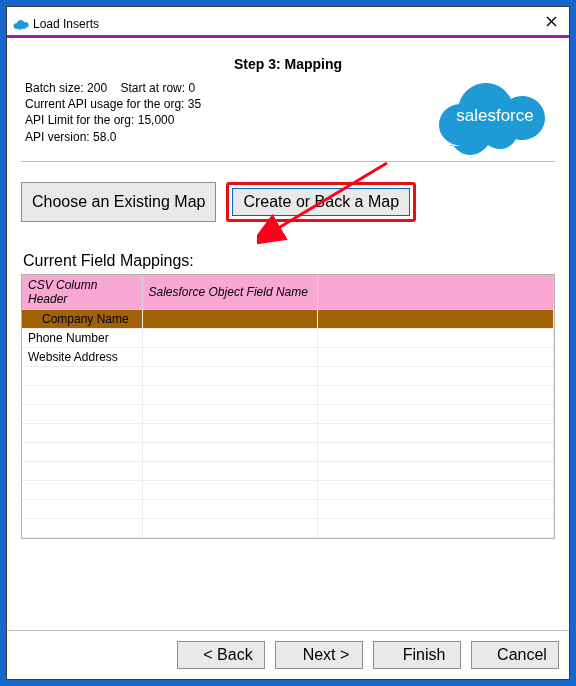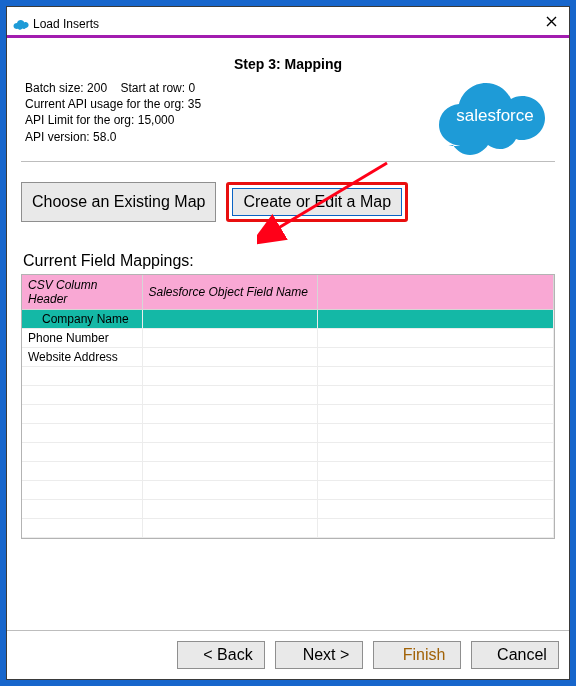--- a/index.html
+++ b/index.html
@@ -84,34 +84,34 @@
     padding: 3px 6px;
     height: 22px;
     font-style: italic;
   }
   td {
     border-bottom: 1px solid #ececec;
     border-right: 1px solid #ececec;
     padding: 2px 6px;
     height: 19px;
   }
-  tr.selected td { background: #14b8a6; padding-left: 20px; }
+  tr.selected td { background: #a16207; padding-left: 20px; }
   col.c1 { width: 120px; }
   col.c2 { width: 175px; }
   col.c3 { width: auto; }
   .spacer { flex:1; }
   .footer {
     border-top: 1px solid #bdbdbd;
     padding: 10px 10px 10px 10px;
     display:flex;
     justify-content:flex-end;
     gap: 10px;
   }
   .footer .btn { width: 88px; padding-left: 24px; }
-  .footer .btn.disabled { color:#a16207; cursor:default; }
+  .footer .btn.disabled { color:#000000; cursor:default; }
   .arrow-svg {
     position:absolute;
     top: 120px; left: 250px;
     pointer-events:none;
   }
 </style>
 </head>
 <body>
 
 <div class="window">
@@ -168,21 +168,21 @@
         </marker>
       </defs>
       <line x1="130" y1="5" x2="18" y2="72" stroke="#ff0018" stroke-width="3" marker-end="url(#ah)"></line>
     </svg>
 
     <div class="divider"></div>
 
     <div class="button-row">
       <button class="btn">Choose an Existing Map</button>
       <span class="highlight-box">
-        <button class="btn">Create or Edit a Map</button>
+        <button class="btn">Create or Back a Map</button>
       </span>
     </div>
 
     <div class="mappings-label">Current Field Mappings:</div>
 
     <div class="table-wrap">
       <table>
         <colgroup>
             <col class="c1">
             <col class="c2">

